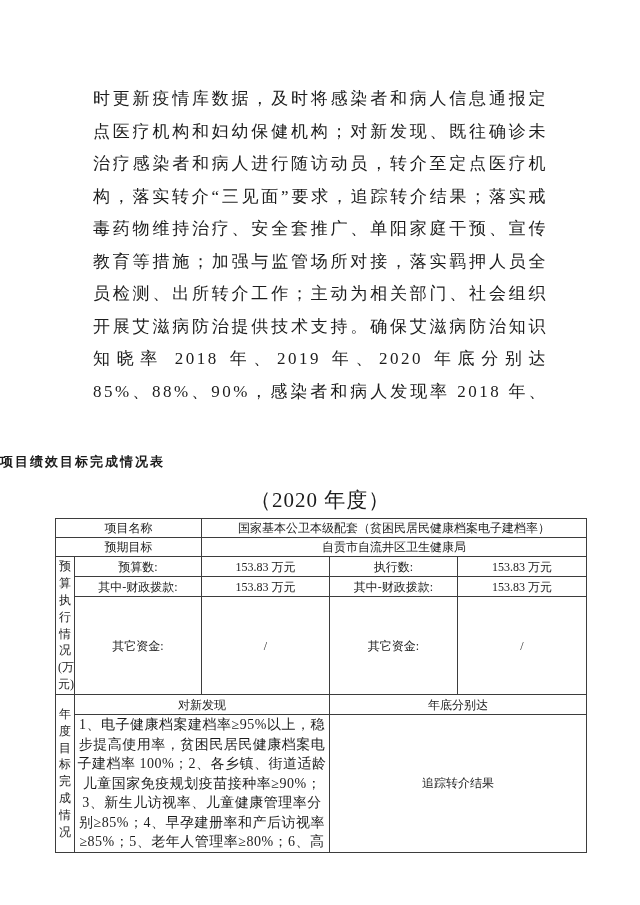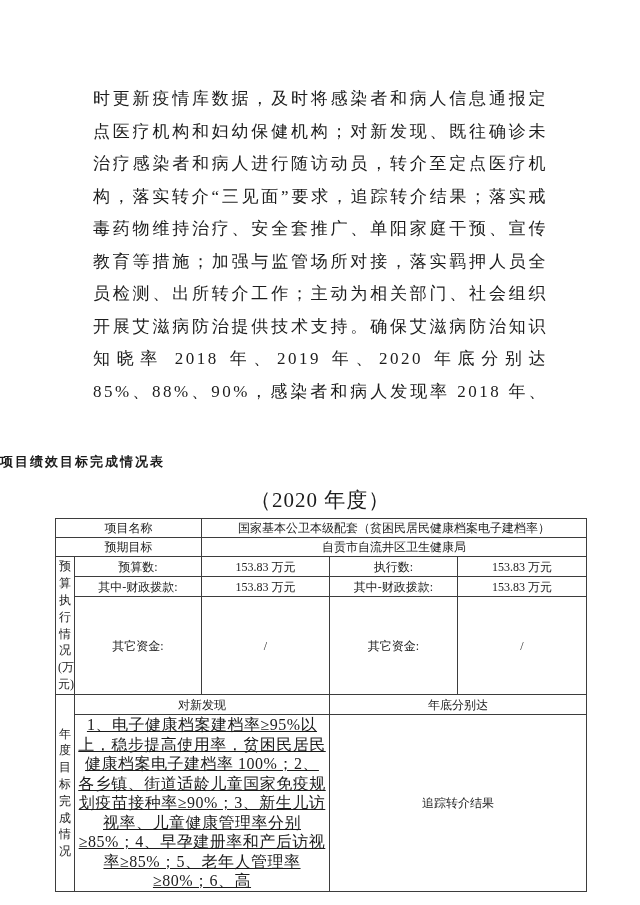--- a/index.html
+++ b/index.html
@@ -72,24 +72,23 @@
     font-size: 12px;
     line-height: 16.8px;
     word-break: break-all;
     vertical-align: top;
     text-align: center;
   }
   td.goal-text-cell {
     text-align: justify;
     vertical-align: top;
     padding: 2px 3px;
-    font-size: 16px;
+    font-size: 14px;
     line-height: 19.5px;
     letter-spacing: 0.5px;
-    text-decoration: underline;
   }
 </style>
 </head>
 <body>
 
 <div class="page">
 
   <p class="body-paragraph">时更新疫情库数据，及时将感染者和病人信息通报定点医疗机构和妇幼保健机构；对新发现、既往确诊未治疗感染者和病人进行随访动员，转介至定点医疗机构，落实转介“三见面”要求，追踪转介结果；落实戒毒药物维持治疗、安全套推广、单阳家庭干预、宣传教育等措施；加强与监管场所对接，落实羁押人员全员检测、出所转介工作；主动为相关部门、社会组织开展艾滋病防治提供技术支持。确保艾滋病防治知识知晓率 2018 年、2019 年、2020 年底分别达 85%、88%、90%，感染者和病人发现率 2018 年、 2019 年、 2020 年底分别达 85%、 88%、 90%。</p>
 
   <div class="report-title">项目绩效目标完成情况表</div>

